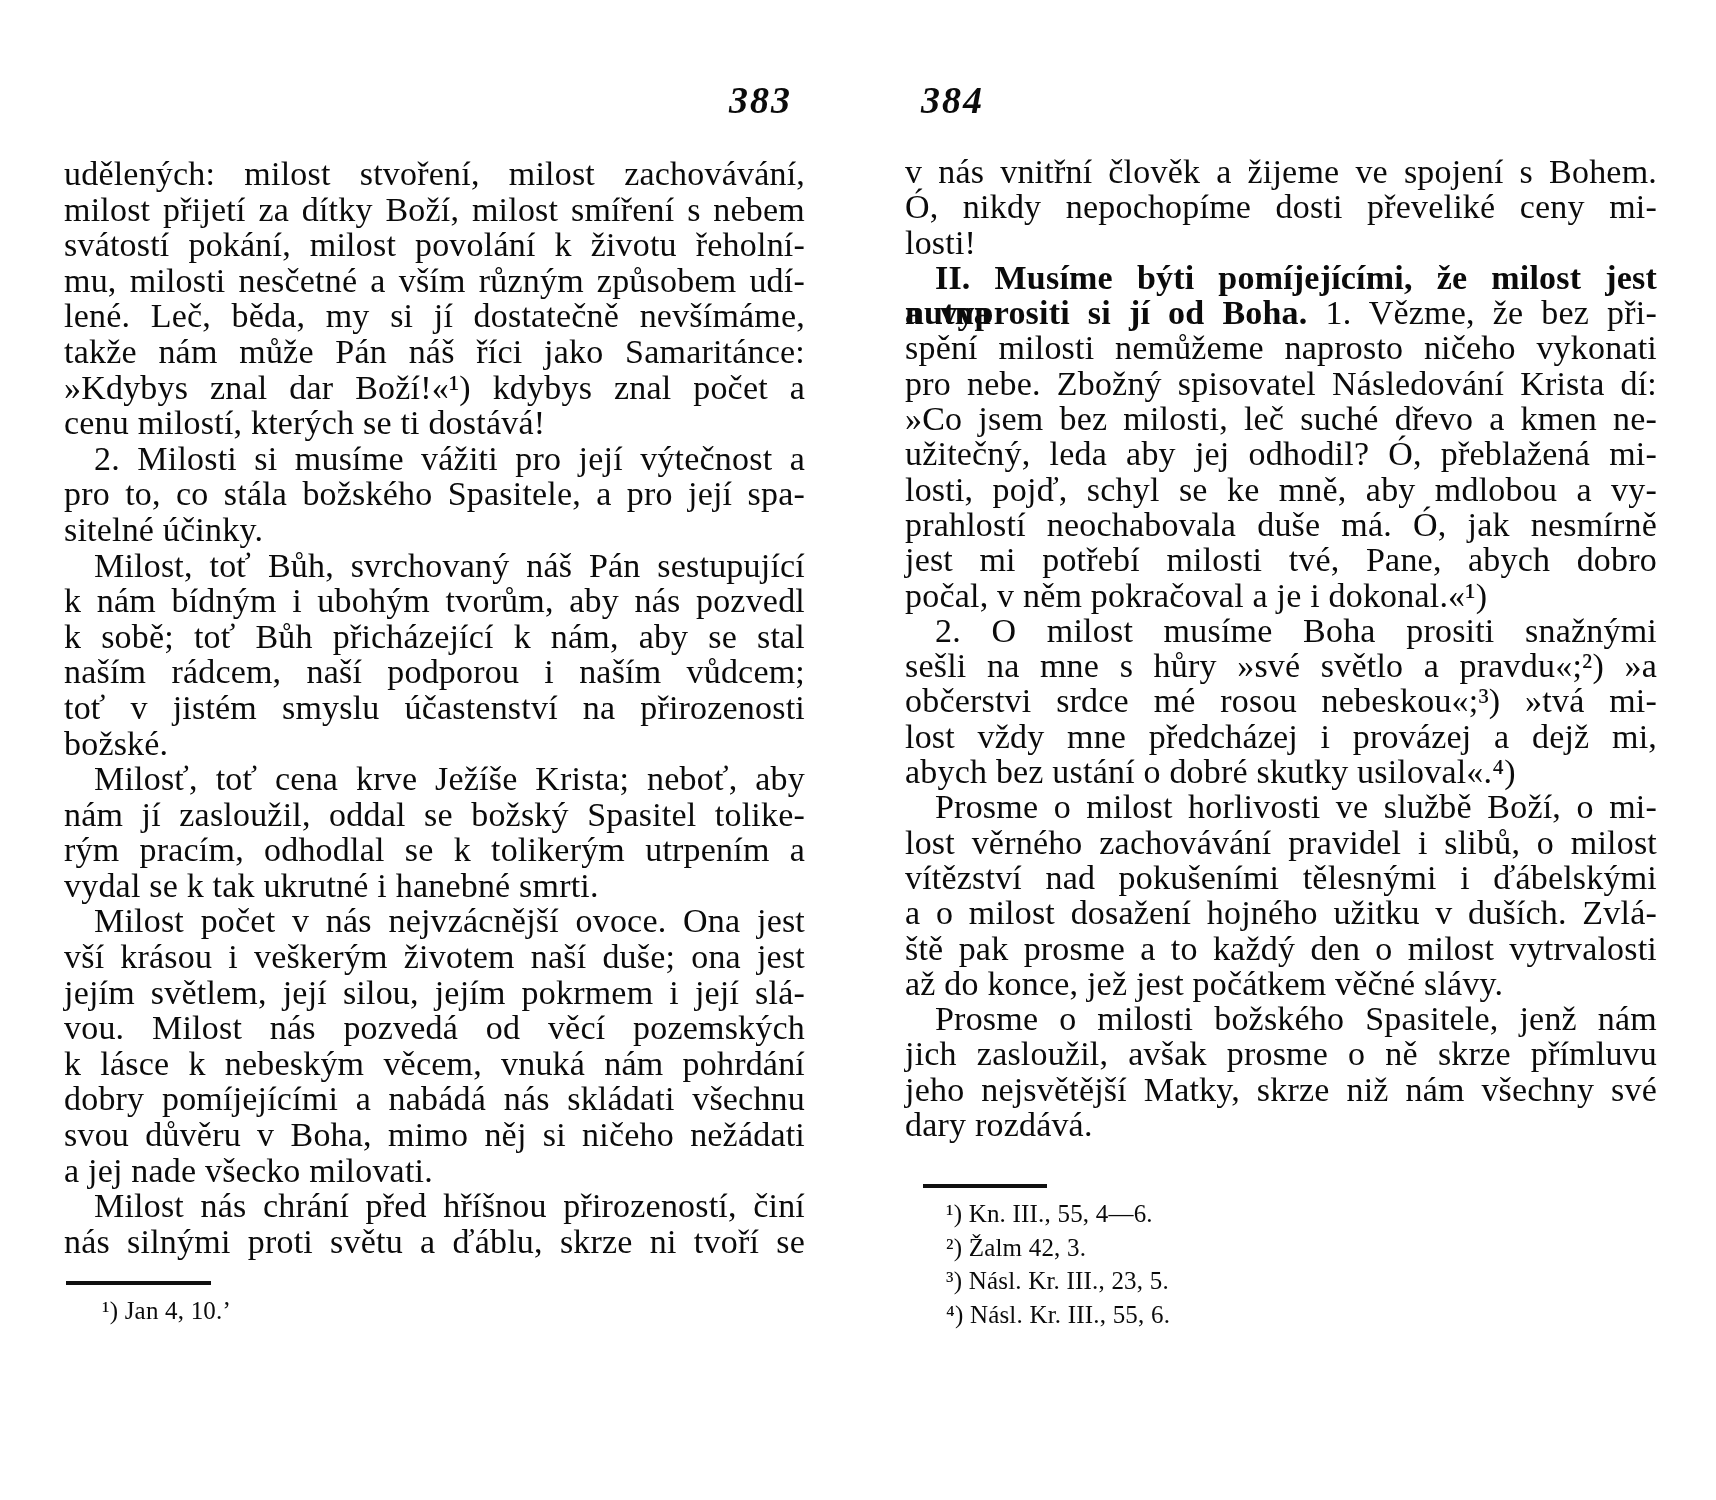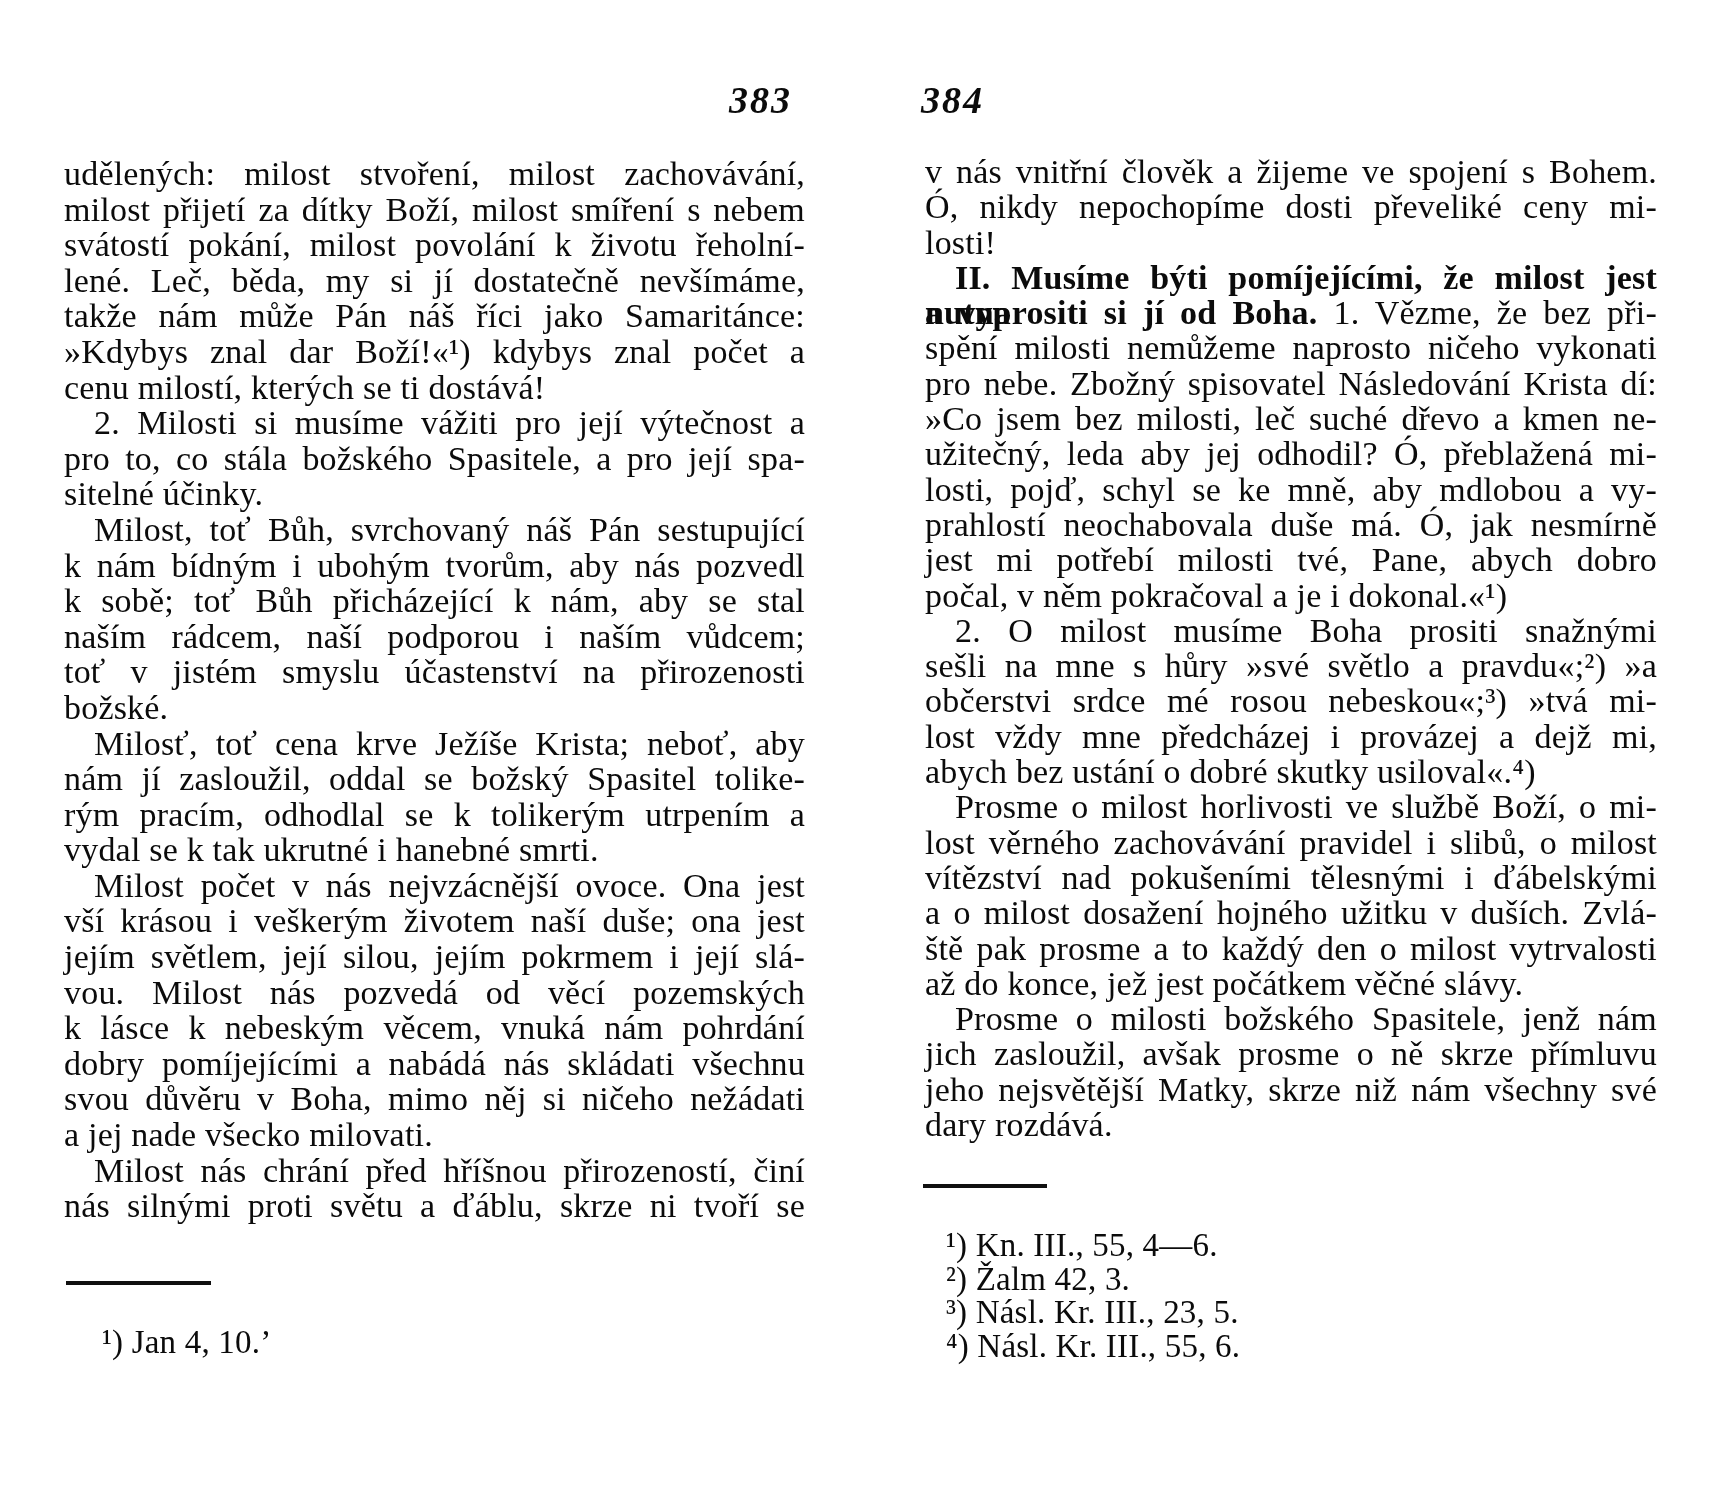--- a/index.html
+++ b/index.html
@@ -30,47 +30,48 @@
 
   .line {
     text-align: justify;
     text-align-last: justify;
     height: 35.6px;
     line-height: 35.6px;
     letter-spacing: 0.2px;
     white-space: normal;
     overflow: visible;
   }
-  #body-right .line { height: 35.3px; line-height: 35.3px; margin-left: 20px; }
+  #body-right .line { height: 35.3px; line-height: 35.3px; }
   .line.end { text-align-last: left; }
   .line.indent { text-indent: 30px; }
   .b { font-weight: bold; }
 
   .fnrule { position: absolute; border-top: 4px solid #101010; height: 0; }
   #fnrule-left  { left: 66px;  top: 1281px; width: 145px; }
   #fnrule-right { left: 923px; top: 1184px; width: 124px; }
 
-  .fnblock { position: absolute; font-size: 33px; margin-top: 32px; }
+  .fnblock { position: absolute; font-size: 25px; }
   #fn-left  { left: 102px; top: 1294px; }
   #fn-right { left: 946px; top: 1197px; }
   .fn { line-height: 33.6px; letter-spacing: 0.2px; }
 </style>
 </head>
 <body>
 
 <div class="canvas">
 
   <div class="pagenum" id="pagenum-left">383</div>
 
   <div class="pagenum" id="pagenum-right">384</div>
 
   <div class="body-col" id="body-left">
       <div class="line"><span>udělených: milost stvoření, milost zachovávání,</span></div>
       <div class="line"><span>milost přijetí za dítky Boží, milost smíření s nebem</span></div>
       <div class="line"><span>svátostí pokání, milost povolání k životu řeholní-</span></div>
+      <div class="line"><span>mu, milosti nesčetné a vším různým způsobem udí-</span></div>
       <div class="line"><span>lené. Leč, běda, my si jí dostatečně nevšímáme,</span></div>
       <div class="line"><span>takže nám může Pán náš říci jako Samaritánce:</span></div>
       <div class="line"><span>»Kdybys znal dar Boží!«¹) kdybys znal počet a</span></div>
       <div class="line end"><span>cenu milostí, kterých se ti dostává!</span></div>
       <div class="line indent"><span>2. Milosti si musíme vážiti pro její výtečnost a</span></div>
       <div class="line"><span>pro to, co stála božského Spasitele, a pro její spa-</span></div>
       <div class="line end"><span>sitelné účinky.</span></div>
       <div class="line indent"><span>Milost, toť Bůh, svrchovaný náš Pán sestupující</span></div>
       <div class="line"><span>k nám bídným i ubohým tvorům, aby nás pozvedl</span></div>
       <div class="line"><span>k sobě; toť Bůh přicházející k nám, aby se stal</span></div>

